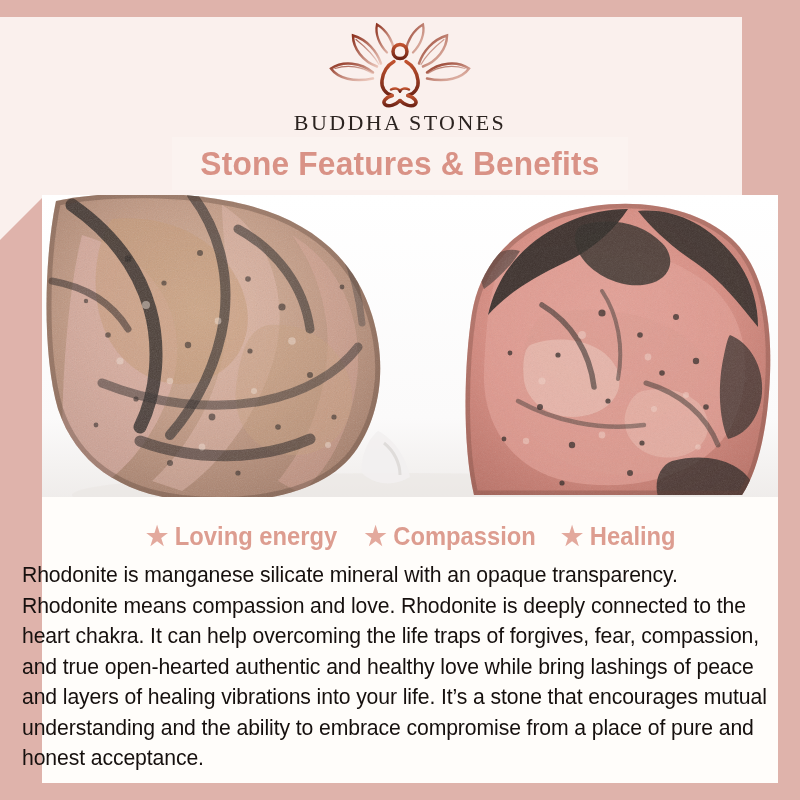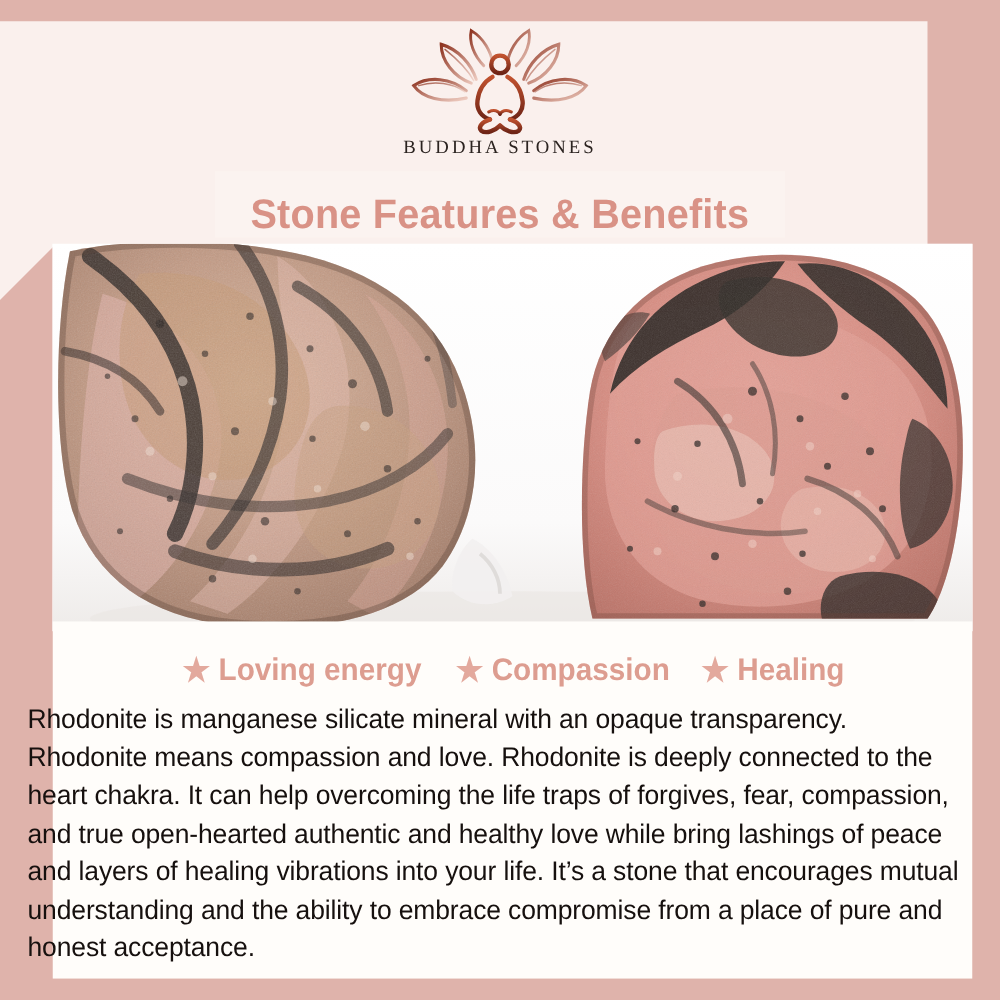--- a/index.html
+++ b/index.html
@@ -27,28 +27,28 @@
   .panel-top-fill{
     position:absolute;left:0;top:17px;width:742px;height:180px;background:#faf0ed;
   }
 
   
   .logo-wrap{position:absolute;left:0;top:22px;width:800px;height:120px;
     display:flex;flex-direction:column;align-items:center;justify-content:flex-start;}
   .logo-mark{width:150px;height:86px;display:block;}
   .logo-text{
     font-family:"Liberation Serif", serif;
-    font-size:15px;letter-spacing:2.4px;color:#2b2320;font-weight:400;
+    font-size:22px;letter-spacing:2.4px;color:#2b2320;font-weight:400;
     margin-top:2px;
   }
 
   
   .title-card{
     position:absolute;left:172px;top:137px;width:456px;height:53px;
-    background:#fbf3f0;display:flex;align-items:flex-end;justify-content:center;
+    background:#fbf3f0;display:flex;align-items:center;justify-content:center;
   }
   .title-text{
     font-family:"Liberation Sans", sans-serif;
     font-weight:bold;font-size:33px;color:#d99286;
     letter-spacing:0.2px;transform:scaleX(0.96);white-space:nowrap;
   }
 
   
   .photo{position:absolute;left:0;top:0;width:736px;height:310px;background:#fdfcfc;}
   .photo svg{display:block;width:100%;height:100%;}

